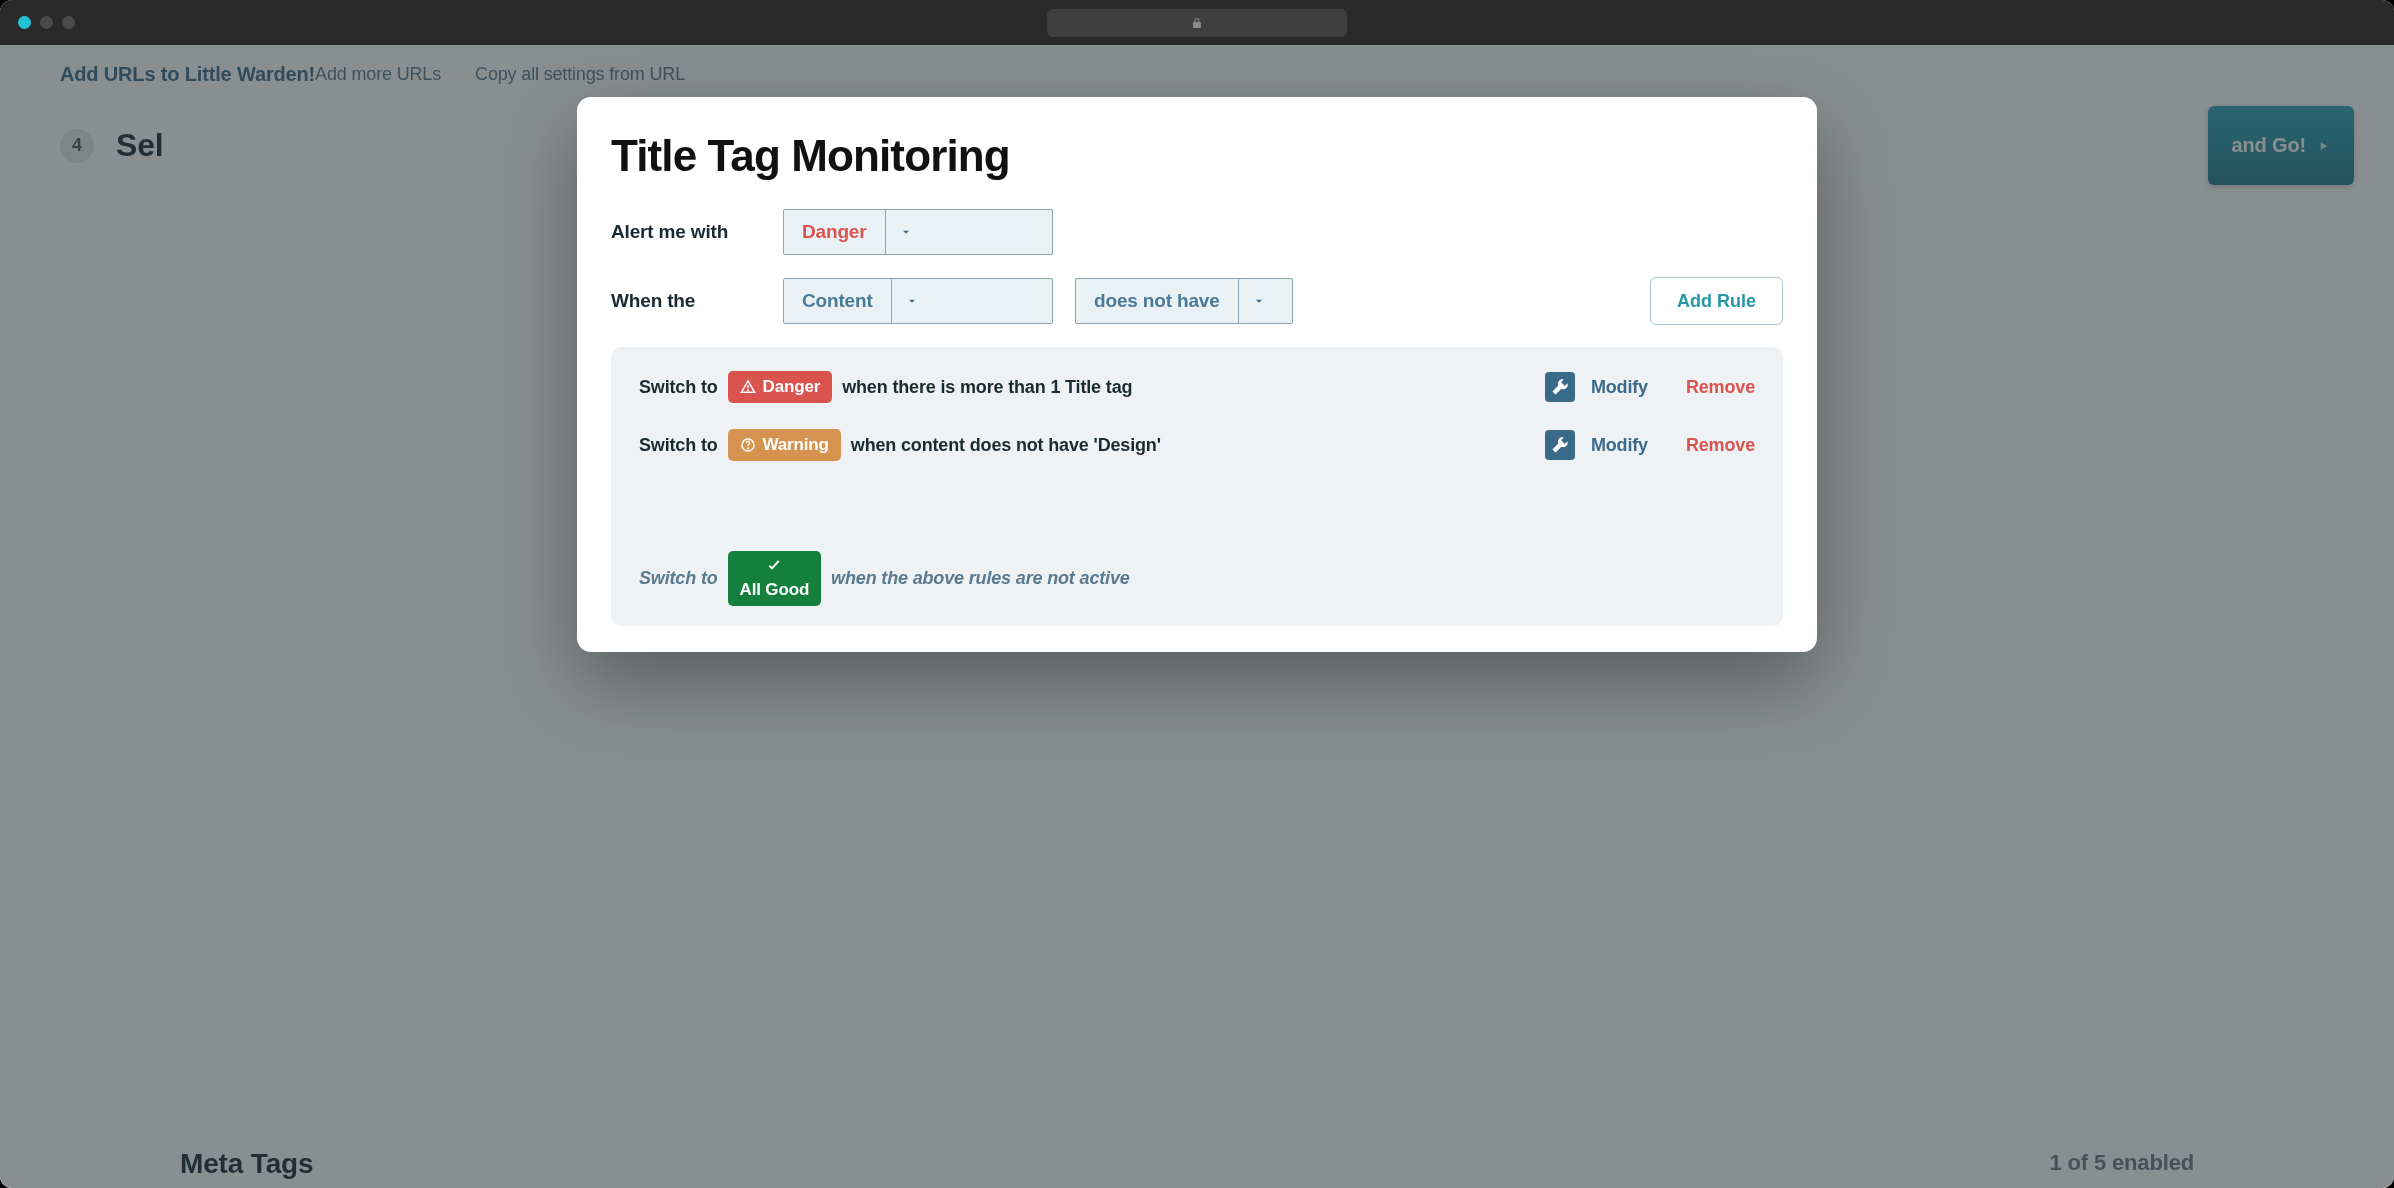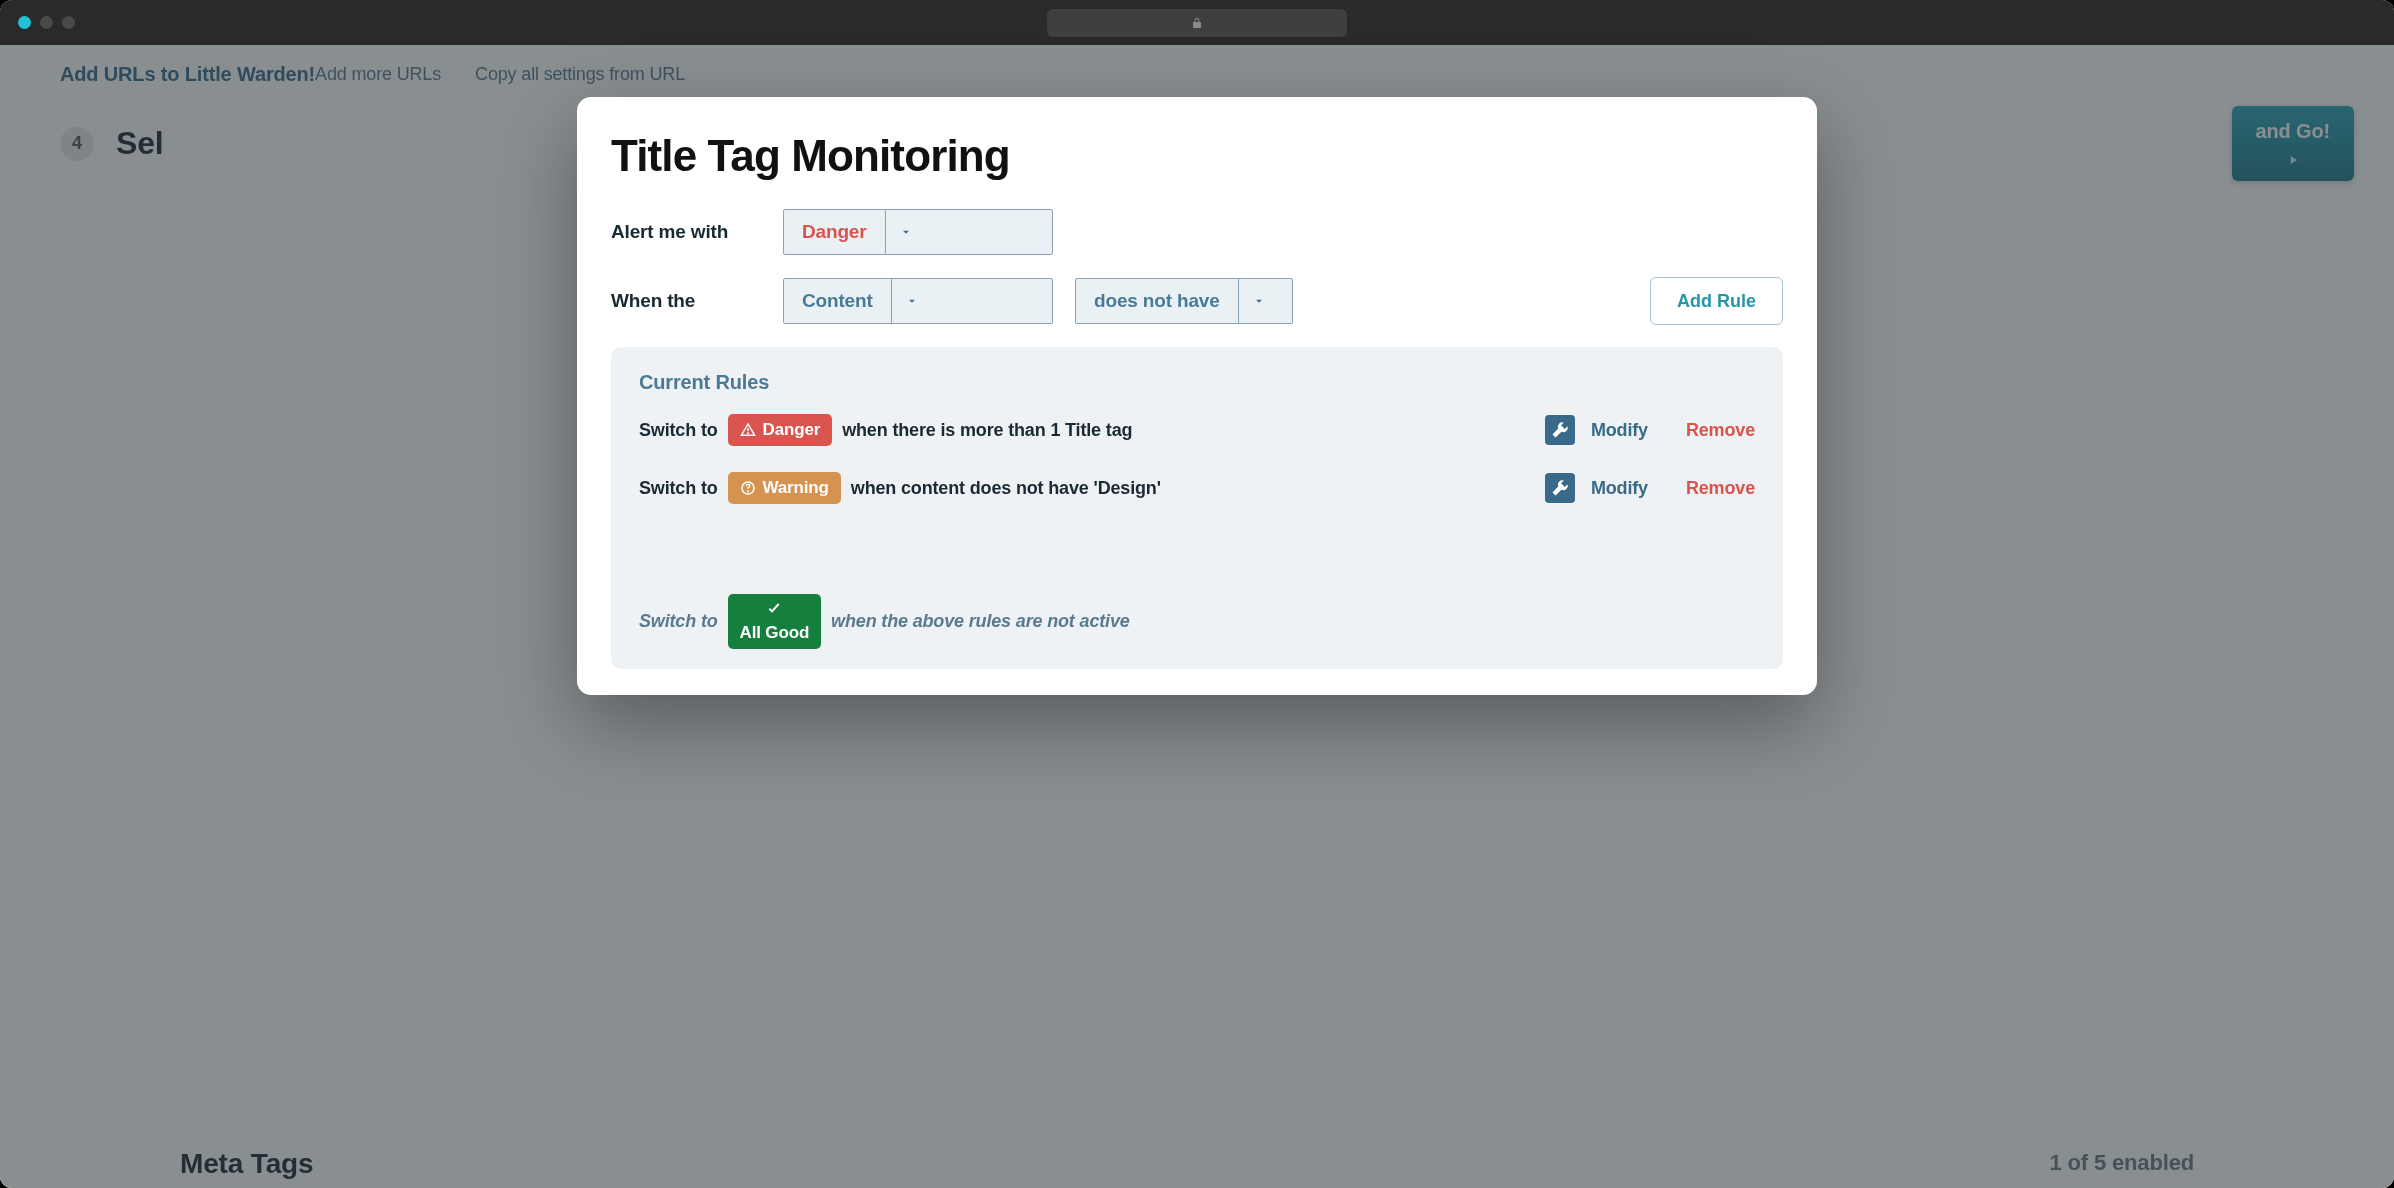--- a/index.html
+++ b/index.html
@@ -58,24 +58,23 @@
   .step-badge {
     width:34px; height:34px; border-radius:50%;
     background:#e8e8e8; color:#555; font-weight:700; font-size:18px;
     display:flex; align-items:center; justify-content:center;
   }
   .step-title { font-size:32px; font-weight:800; color:#1a2a33; }
   .go-btn {
     margin-left:auto;
     background: linear-gradient(180deg,#2aa6b8,#1e7a8a);
     color:#fff; font-weight:700; font-size:20px;
-    padding:14px 24px; border-radius:6px;
+    padding:28px 24px; border-radius:6px;
     display:flex; align-items:center; gap:10px;
     box-shadow: 0 2px 6px rgba(0,0,0,0.2);
-    flex-direction: column;
   }
   .go-btn svg { width:14px; height:14px; fill:#cfeef2; }
 
   .metatags {
     position:absolute; left:180px; bottom:8px;
     font-size:28px; font-weight:800; color:#1a2a33;
   }
   .metatags-count {
     position:absolute; right:200px; bottom:12px;
     font-size:22px; font-weight:700; color:#6a7a85;
@@ -245,21 +244,20 @@
           <div class="caret">
               <svg viewBox="0 0 24 24">
                 <path d="M7 10l5 5 5-5z"></path>
               </svg>
             </div>
         </div>
         <button class="addrule">Add Rule</button>
       </div>
 
       <div class="rulesbox">
-        <div class="rules-title">Current Rules</div>
 
         <div class="rule">
           <span>Switch to</span>
           <span class="badge danger">
             <svg viewBox="0 0 24 24" fill="none" stroke="#fff" stroke-width="2.2">
                 <path d="M12 3 2 20h20L12 3z"></path>
                 <line x1="12" y1="9" x2="12" y2="14"></line>
                 <circle cx="12" cy="17" r="0.6" fill="#fff"></circle>
               </svg>
             <span>Danger</span>

